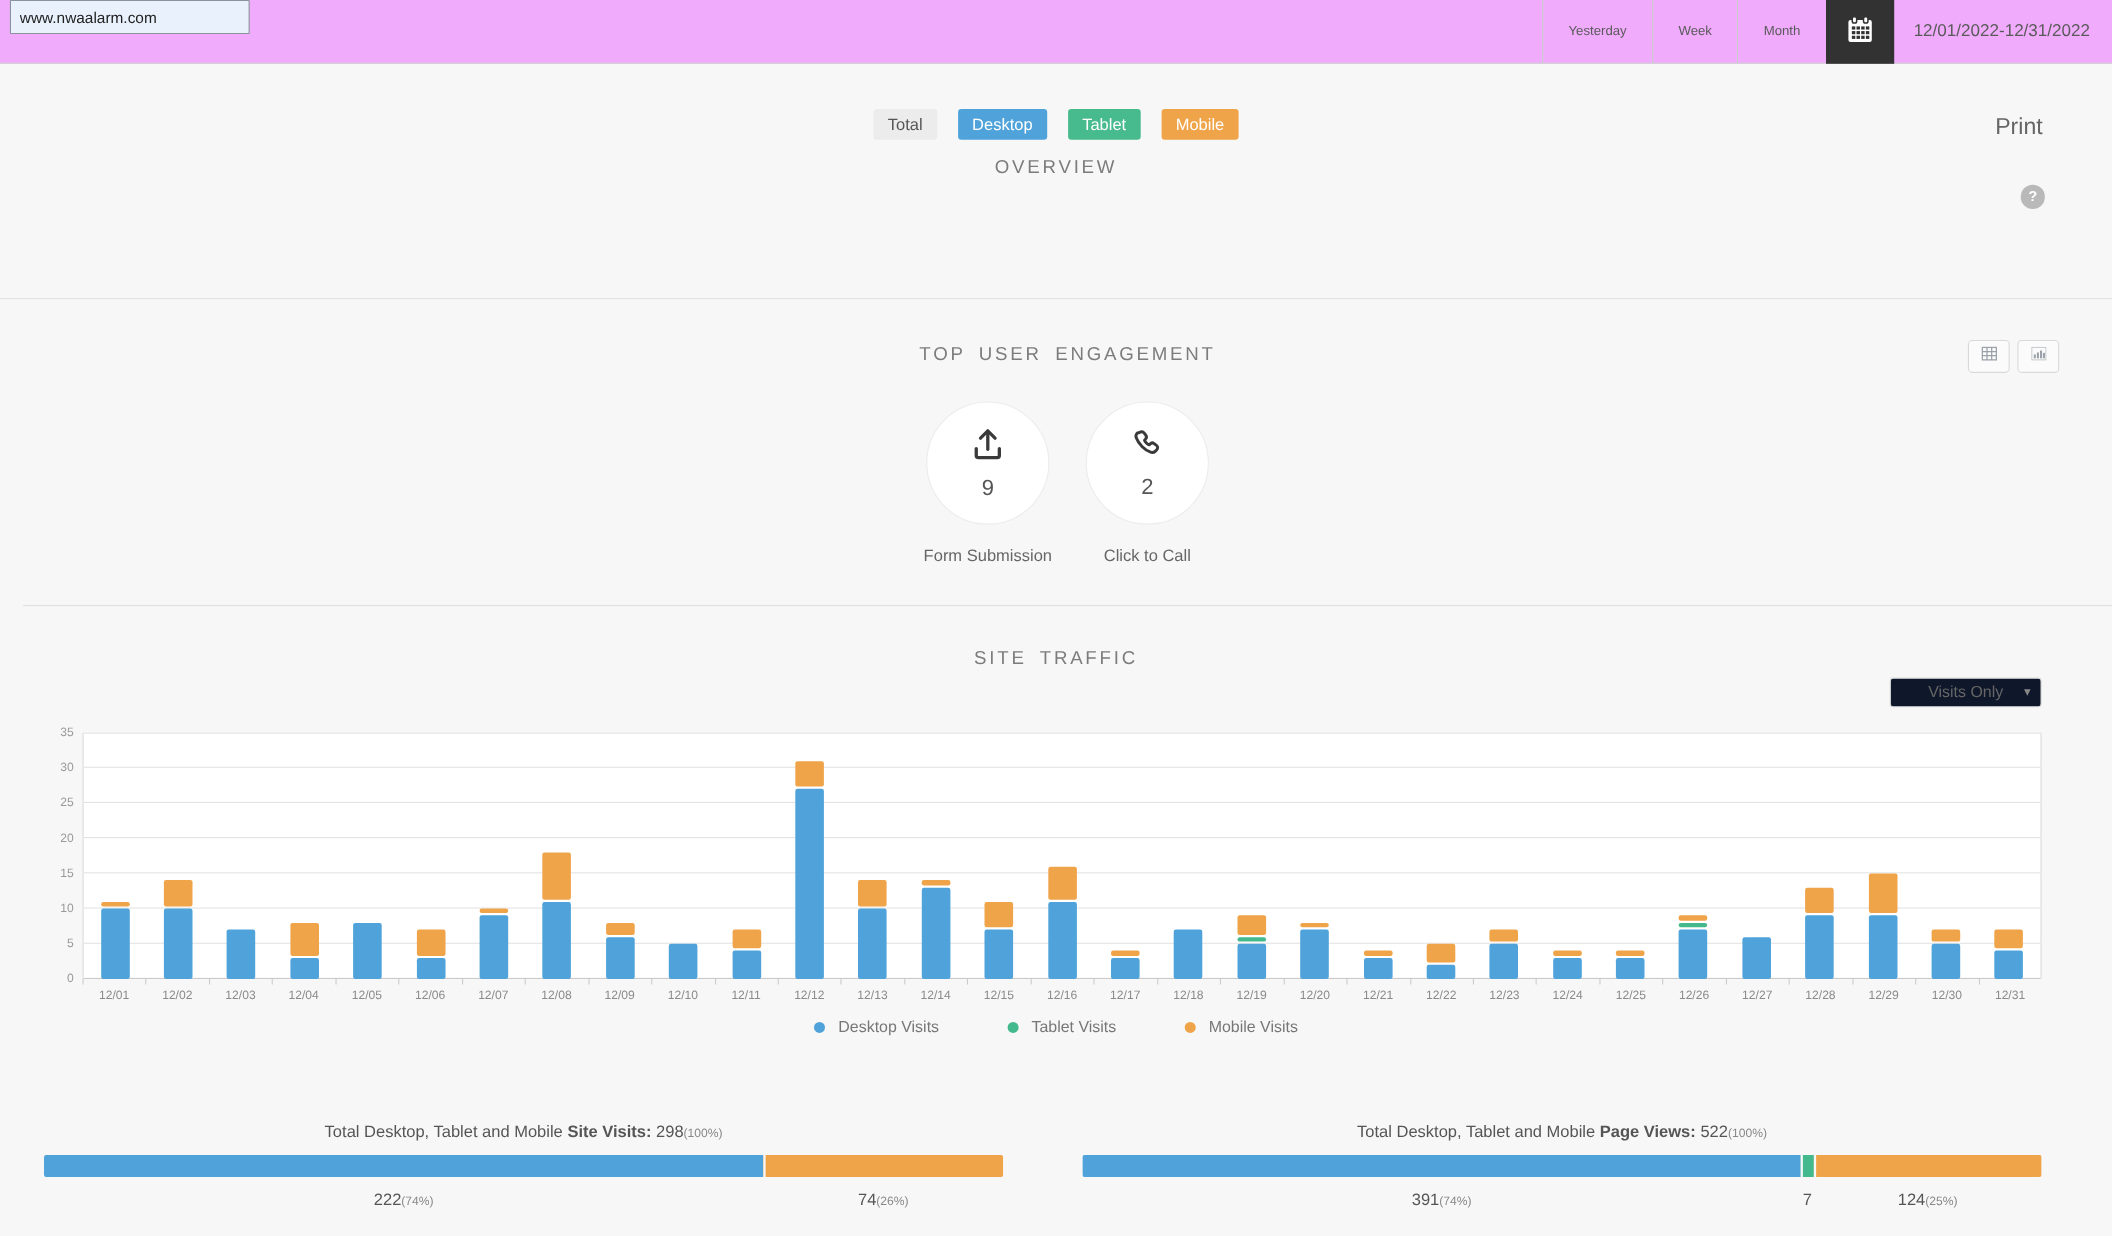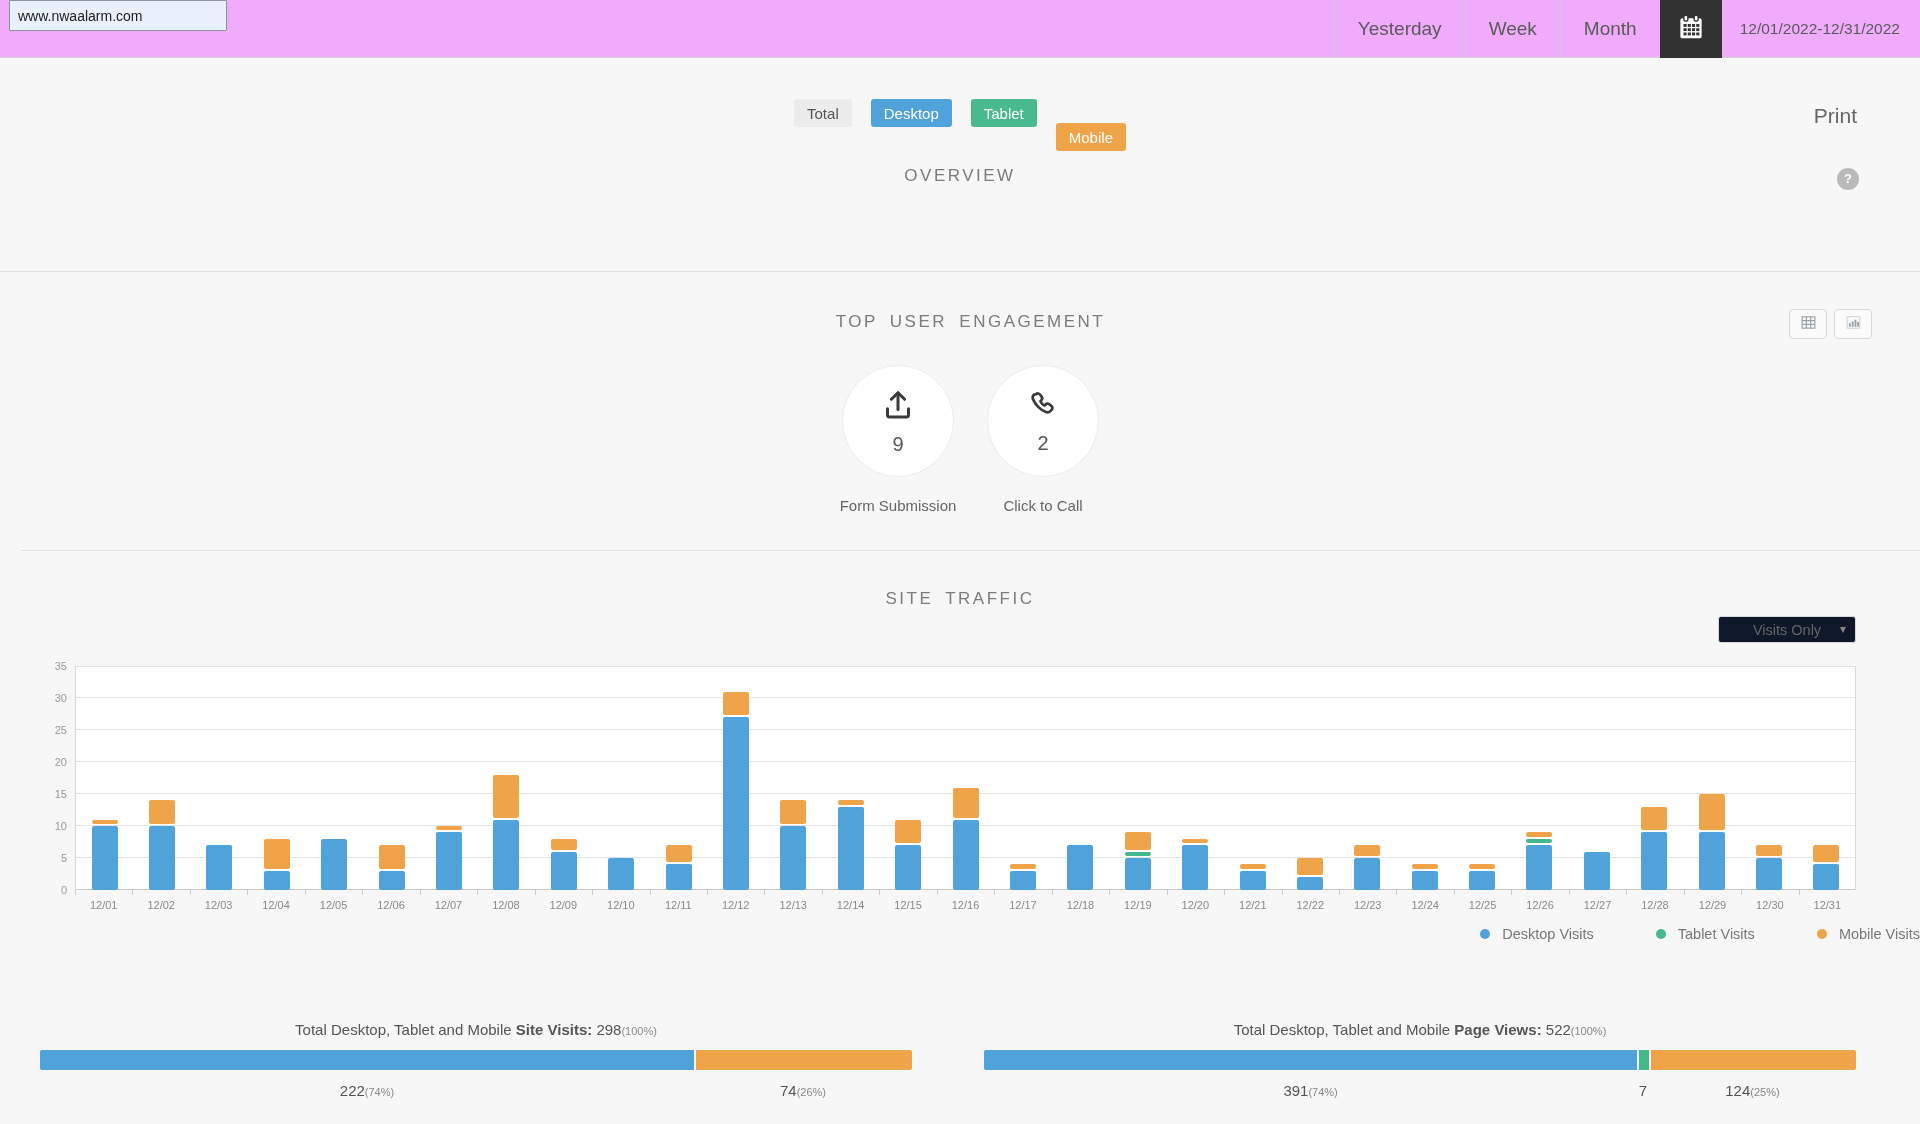--- a/index.html
+++ b/index.html
@@ -17,21 +17,21 @@
     display:flex; align-items:flex-start; justify-content:space-between;
   }
   .url-input{
     margin-left:9px; width:218px; height:31px;
     background:#e9f1fd; border:1px solid #8b929b; border-radius:1px;
     font-family:"Liberation Sans",sans-serif; font-size:14px; color:#222;
     padding:0 8px; outline:none;
   }
   .topbar-right{ display:flex; align-items:stretch; height:58px; }
   .range-btn{
-    line-height:57px; padding:0 23px; font-size:19px; color:#5a5a5a;
+    line-height:57px; padding:0 23px; font-size:12px; color:#5a5a5a;
     border-left:1px solid #cdcdcd; cursor:pointer; white-space:nowrap;
   }
   .cal-btn{
     width:62px; background:#323232; display:flex; align-items:center;
     justify-content:center; cursor:pointer;
   }
   .date-range{ line-height:57px; padding:0 20px 0 18px; font-size:15.5px; color:#5a5a5a; white-space:nowrap; }
 
   
   .section{ position:relative; }
@@ -97,21 +97,21 @@
   .bars{ position:absolute; left:0; right:0; top:0; bottom:0; display:flex; }
   .bcol{ flex:1; display:flex; align-items:flex-end; justify-content:center; }
   .bstack{ display:flex; flex-direction:column-reverse; width:26px; row-gap:2px; }
   .seg{ border-radius:2px; }
   .xrow{ display:flex; margin:3px 64px 0 75px; }
   .xcell{
     flex:1; text-align:center; font-size:11px; color:#8a8a8a;
     padding-top:6px; position:relative;
   }
   .xcell::before{ content:""; position:absolute; left:0; top:-3px; width:1px; height:5px; background:#ccc; }
-  .legend{ display:flex; justify-content:flex-end; gap:62px; margin-top:15px; }
+  .legend{ display:flex; justify-content:center; gap:62px; margin-top:15px; }
   .legend-item{ display:flex; align-items:center; gap:12px; cursor:pointer; }
   .legend-dot{ width:10px; height:10px; border-radius:50%; }
   .legend-text{ font-size:14.5px; color:#777; }
 
   
   .summary{ display:flex; margin-top:79px; }
   .sum-col{ width:50%; }
   .sum-inner-l{ margin:0 48px 0 40px; }
   .sum-inner-r{ margin:0 64px 0 24px; }
   .sum-title{ text-align:center; font-size:15px; color:#555; }
@@ -161,21 +161,21 @@
     </div>
     <div class="date-range">12/01/2022-12/31/2022</div>
   </div>
 </div>
 
 <div class="section sec-controls divider">
   <div class="filters" id="deviceFilters">
       <div class="filter-btn" style="background:#ececec;color:#555555;">Total</div>
       <div class="filter-btn" style="background:#4fa3da;color:#ffffff;">Desktop</div>
       <div class="filter-btn" style="background:#47ba8e;color:#ffffff;">Tablet</div>
-      <div class="filter-btn" style="background:#f0a44a;color:#ffffff;margin-top:24px;">Mobile</div>
+      <div class="filter-btn" style="background:#f0a44a;color:#ffffff;">Mobile</div>
     </div>
   <div class="print-label">Print</div>
   <div class="sec-title overview-title">OVERVIEW</div>
   <div class="help-icon">?</div>
 </div>
 
 <div class="section sec-engagement divider">
   <div class="sec-title sec-pad">TOP USER ENGAGEMENT</div>
   <div class="toggle-btns">
     <div class="toggle-btn">

